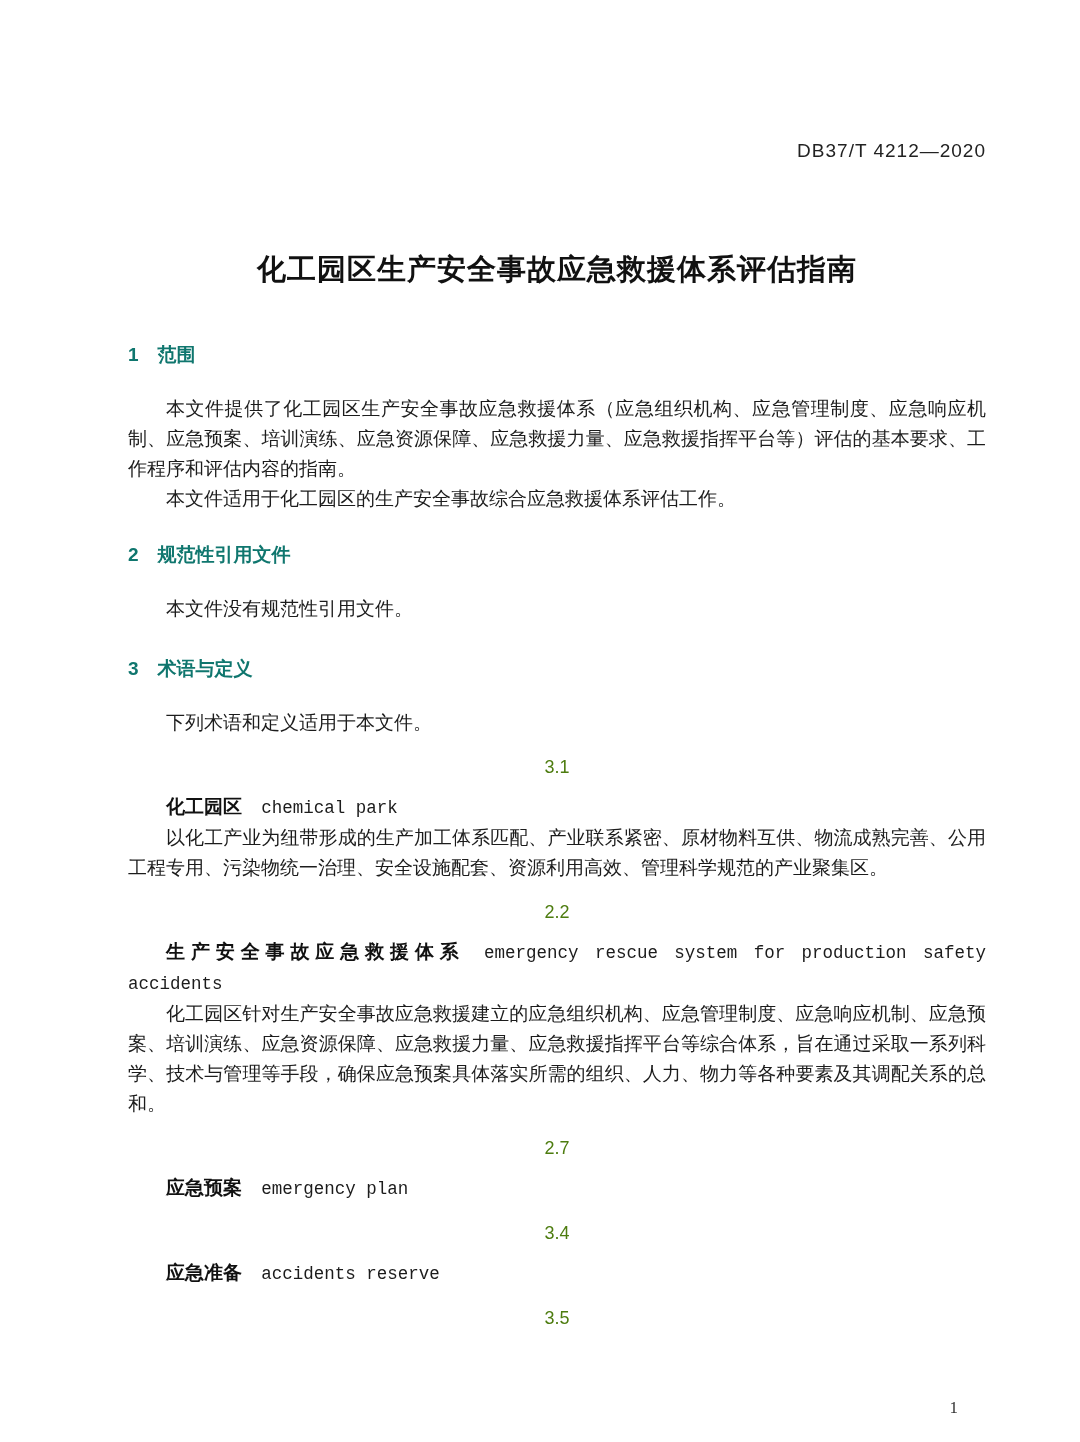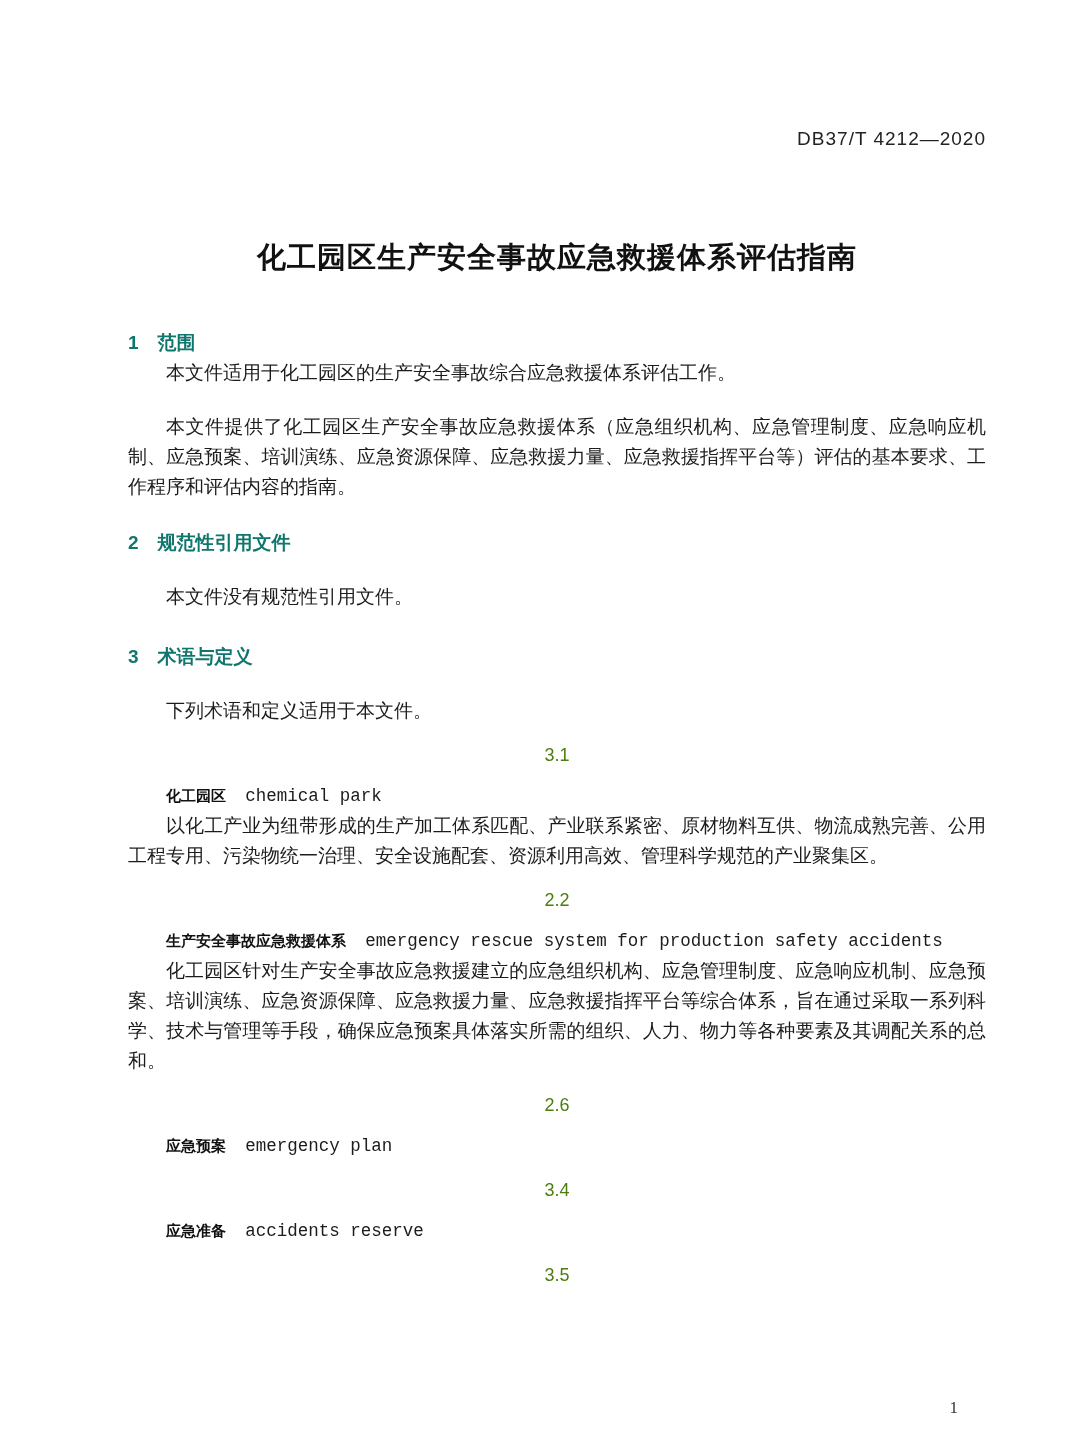--- a/index.html
+++ b/index.html
@@ -9,21 +9,21 @@
     height: 1442px;
     background: #ffffff;
     color: #1c1c1c;
     font-family: "Liberation Serif", "DejaVu Serif", serif;
     font-size: 19px;
     overflow: hidden;
   }
   .content {
     position: absolute;
     left: 128px;
-    top: 0;
+    top: 12px;
     width: 858px;
   }
   .doc-header {
     padding-top: 128px;
     text-align: right;
     font-family: "Liberation Sans", "DejaVu Sans", sans-serif;
     font-size: 19px;
     letter-spacing: 1px;
     color: #222;
   }
@@ -64,21 +64,21 @@
     text-align: center;
   }
   .term-line {
     margin-top: 10px;
     text-indent: 2em;
     line-height: 30px;
   }
   .term-zh {
     font-family: "Liberation Sans", "DejaVu Sans", sans-serif;
     font-weight: bold;
-    font-size: 15px;
+    font-size: 19px;
     color: #111;
   }
   .term-en {
     margin-left: 1.1em;
     font-family: "Liberation Mono", "DejaVu Sans Mono", monospace;
     font-size: 17.5px;
     color: #1c1c1c;
   }
   .page-number {
     position: absolute;
@@ -97,22 +97,22 @@
 
     <div class="doc-header">
       <span>DB37/T 4212—2020</span>
     </div>
 
     <div class="doc-title">化工园区生产安全事故应急救援体系评估指南</div>
 
     <div class="clause-heading">
       <span class="num">1</span><span>范围</span>
     </div>
+    <p class="indent gap">本文件提供了化工园区生产安全事故应急救援体系（应急组织机构、应急管理制度、应急响应机制、应急预案、培训演练、应急资源保障、应急救援力量、应急救援指挥平台等）评估的基本要求、工作程序和评估内容的指南。</p>
     <p class="indent">本文件适用于化工园区的生产安全事故综合应急救援体系评估工作。</p>
-    <p class="indent gap">本文件提供了化工园区生产安全事故应急救援体系（应急组织机构、应急管理制度、应急响应机制、应急预案、培训演练、应急资源保障、应急救援力量、应急救援指挥平台等）评估的基本要求、工作程序和评估内容的指南。</p>
 
     <div class="clause-heading h2">
       <span class="num">2</span><span>规范性引用文件</span>
     </div>
     <p class="indent gap">本文件没有规范性引用文件。</p>
 
     <div class="clause-heading h3">
       <span class="num">3</span><span>术语与定义</span>
     </div>
     <p class="indent gap">下列术语和定义适用于本文件。</p>
@@ -122,21 +122,21 @@
       <span class="term-zh">化工园区</span><span class="term-en">chemical park</span>
     </p>
     <p class="indent">以化工产业为纽带形成的生产加工体系匹配、产业联系紧密、原材物料互供、物流成熟完善、公用工程专用、污染物统一治理、安全设施配套、资源利用高效、管理科学规范的产业聚集区。</p>
 
     <p class="term-number">2.2</p>
     <p class="term-line">
       <span class="term-zh">生产安全事故应急救援体系</span><span class="term-en">emergency rescue system for production safety accidents</span>
     </p>
     <p class="indent">化工园区针对生产安全事故应急救援建立的应急组织机构、应急管理制度、应急响应机制、应急预案、培训演练、应急资源保障、应急救援力量、应急救援指挥平台等综合体系，旨在通过采取一系列科学、技术与管理等手段，确保应急预案具体落实所需的组织、人力、物力等各种要素及其调配关系的总和。</p>
 
-    <p class="term-number">2.6</p>
+    <p class="term-number">2.7</p>
     <p class="term-line">
       <span class="term-zh">应急预案</span><span class="term-en">emergency plan</span>
     </p>
 
     <p class="term-number">3.4</p>
     <p class="term-line">
       <span class="term-zh">应急准备</span><span class="term-en">accidents reserve</span>
     </p>
 
     <p class="term-number">3.5</p>

